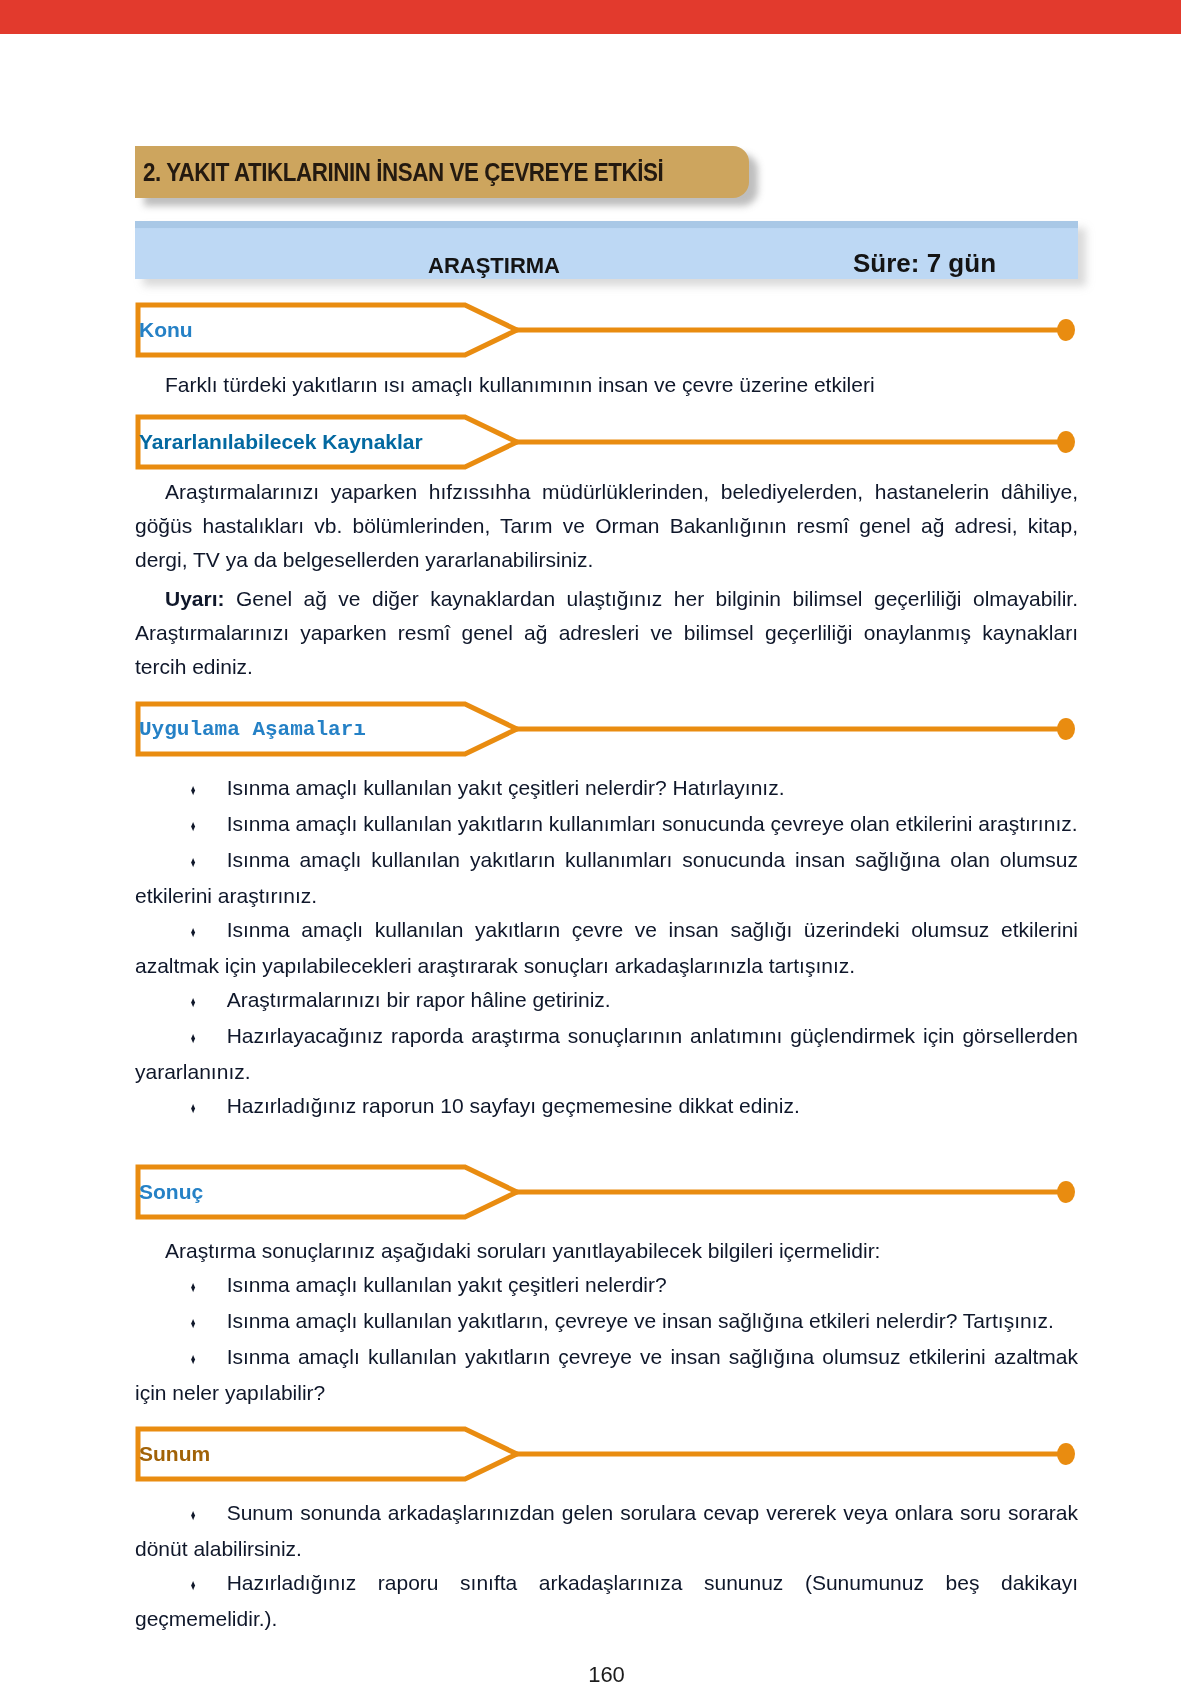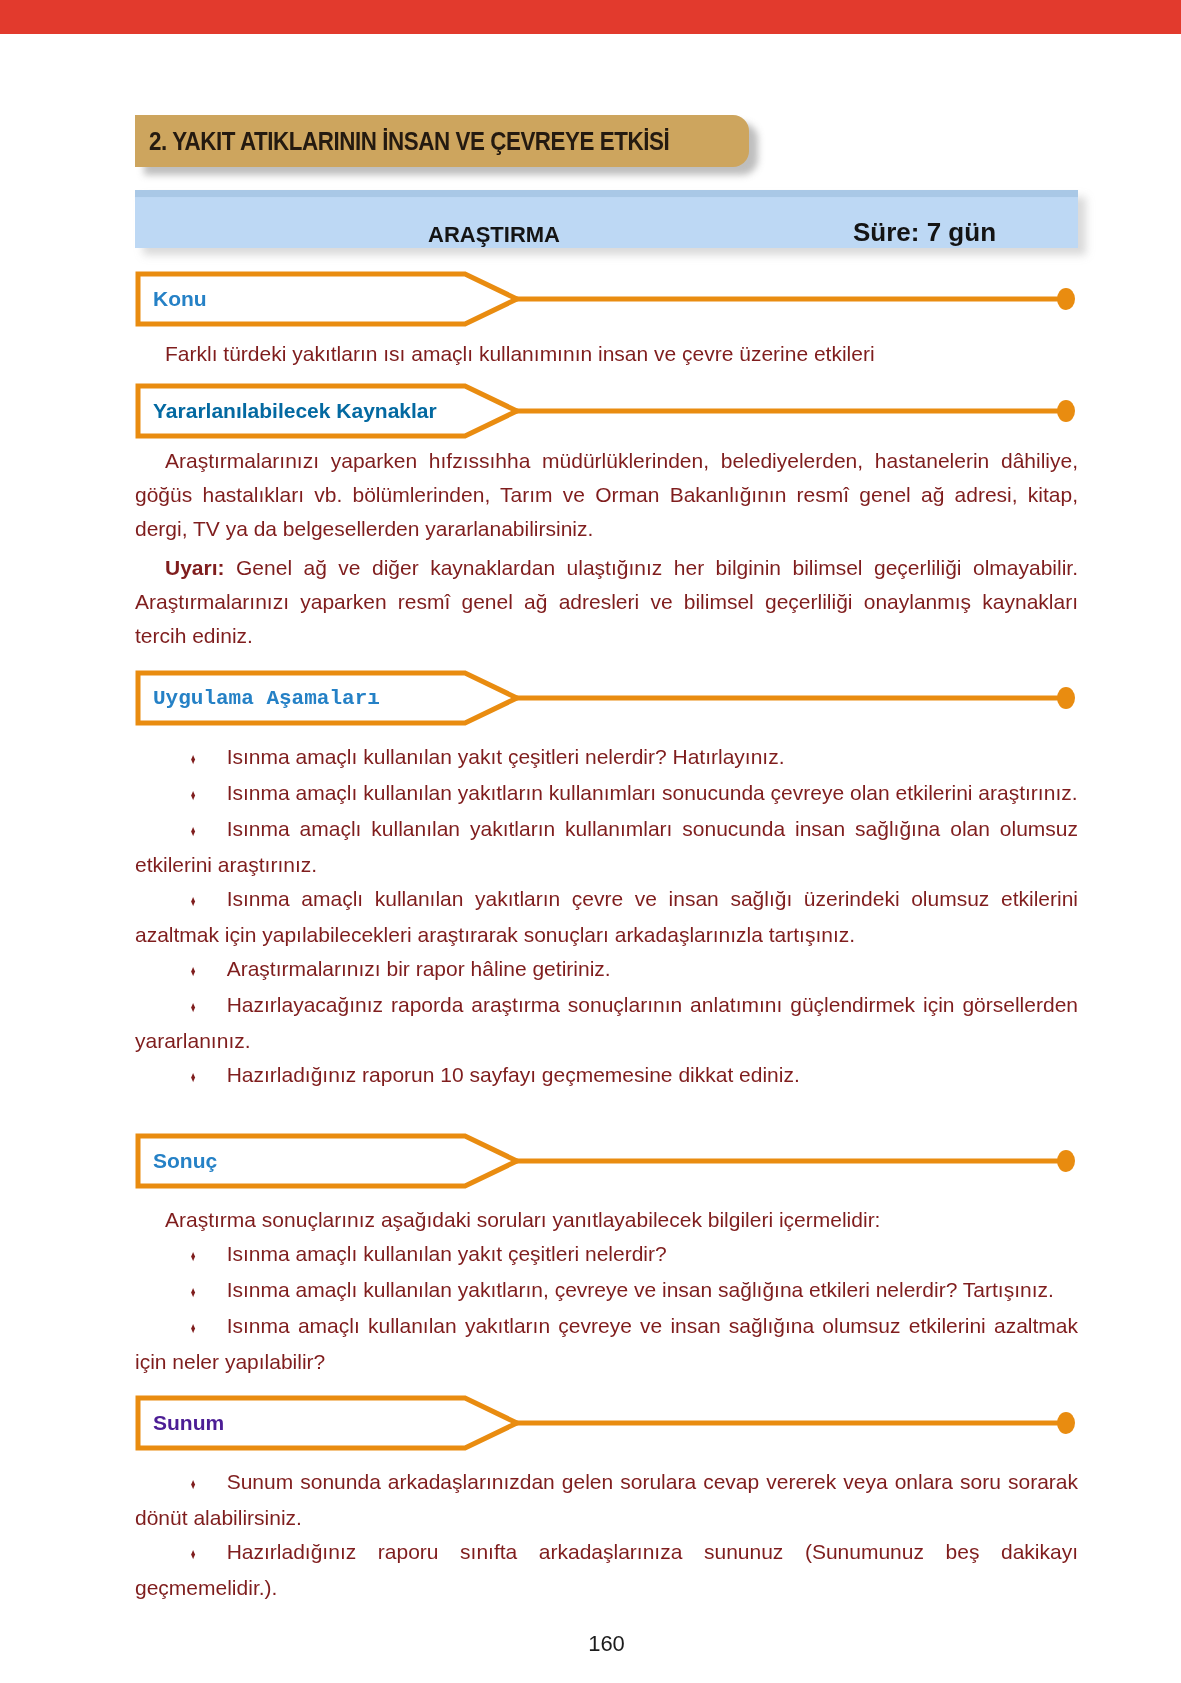--- a/index.html
+++ b/index.html
@@ -4,49 +4,49 @@
 <style>
   html,body{margin:0;padding:0;}
   body{
     width:1181px;height:1683px;position:relative;background:#ffffff;
     font-family:"Liberation Sans",sans-serif;color:#1c1c1c;overflow:hidden;
   }
   .top-band{width:1181px;height:34px;}
   .content{width:943px;margin-left:135px;}
   
   .titlebar{
-    width:614px;height:52px;margin-top:81px;
+    width:614px;height:52px;margin-top:112px;
     border-radius:0 16px 16px 0;
-    display:flex;align-items:center;box-sizing:border-box;padding-left:14px;
+    display:flex;align-items:center;box-sizing:border-box;padding-left:8px;
     box-shadow:9px 8px 7px rgba(110,110,110,0.45);
   }
   .titlebar .t{
     font-weight:bold;font-size:26px;letter-spacing:-0.5px;white-space:nowrap;
     display:inline-block;transform:scaleX(0.86);transform-origin:0 50%;
   }
   
   .activitybar{
     width:943px;height:58px;margin-top:23px;display:flex;align-items:center;
     box-shadow:8px 7px 8px rgba(150,150,150,0.35);
     box-sizing:border-box;
   }
   .act-main{flex:1;text-align:center;font-weight:bold;font-size:22px;color:#141414;}
   .act-side{width:225px;font-weight:bold;font-size:26px;color:#141414;}
   
   .sec-header{position:relative;height:58px;}
   .sec-header svg{display:block;}
   .sec-label{
-    position:absolute;left:18px;top:50%;transform:translateY(-50%);
+    position:absolute;left:4px;top:50%;transform:translateY(-50%);
     font-weight:bold;font-size:21px;white-space:nowrap;
   }
   
   .sec-body{margin:0;}
   .para{
     font-size:21px;line-height:34px;text-align:justify;text-indent:30px;
-    margin:0;color:#7f1d1d;
+    margin:0;color:#0f172a;
   }
   .blt{
     display:inline-block;margin-right:24px;font-size:15px;
     transform:scaleX(0.62);transform-origin:center;
   }
   
   .sec-konu .sec-header{margin-top:22px;}
   .sec-konu .sec-body{margin-top:9px;}
   .sec-kaynaklar .sec-header{margin-top:11px;}
   .sec-kaynaklar .sec-body{margin-top:4px;}
@@ -140,21 +140,21 @@
           <p class="para bullet"><span class="blt">♦</span>Isınma amaçlı kullanılan yakıtların çevreye ve insan sağlığına olumsuz etkilerini azaltmak için neler yapılabilir?</p>
         </div>
       </section>
       <section class="sec-sunum">
         <div class="sec-header">
           <svg width="943" height="58" viewBox="0 0 943 58">
             <polygon points="3,4 330,4 382,29 330,54 3,54" fill="#ffffff" stroke="#e98c10" stroke-width="5" stroke-linejoin="miter"></polygon>
             <line x1="380" y1="29" x2="925" y2="29" stroke="#e98c10" stroke-width="5"></line>
             <ellipse cx="931" cy="29" rx="9" ry="11" fill="#e98c10"></ellipse>
           </svg>
-          <span class="sec-label" style="color: #4c1d95;">Sunum</span>
+          <span class="sec-label" style="color: #a16207;">Sunum</span>
         </div>
         <div class="sec-body">
           <p class="para bullet"><span class="blt">♦</span>Sunum sonunda arkadaşlarınızdan gelen sorulara cevap vererek veya onlara soru sorarak dönüt alabilirsiniz.</p>
           <p class="para bullet"><span class="blt">♦</span>Hazırladığınız raporu sınıfta arkadaşlarınıza sununuz (Sunumunuz beş dakikayı geçmemelidir.).</p>
         </div>
       </section>
     </div>
 
   <div class="page-number">160</div>
 </div>

